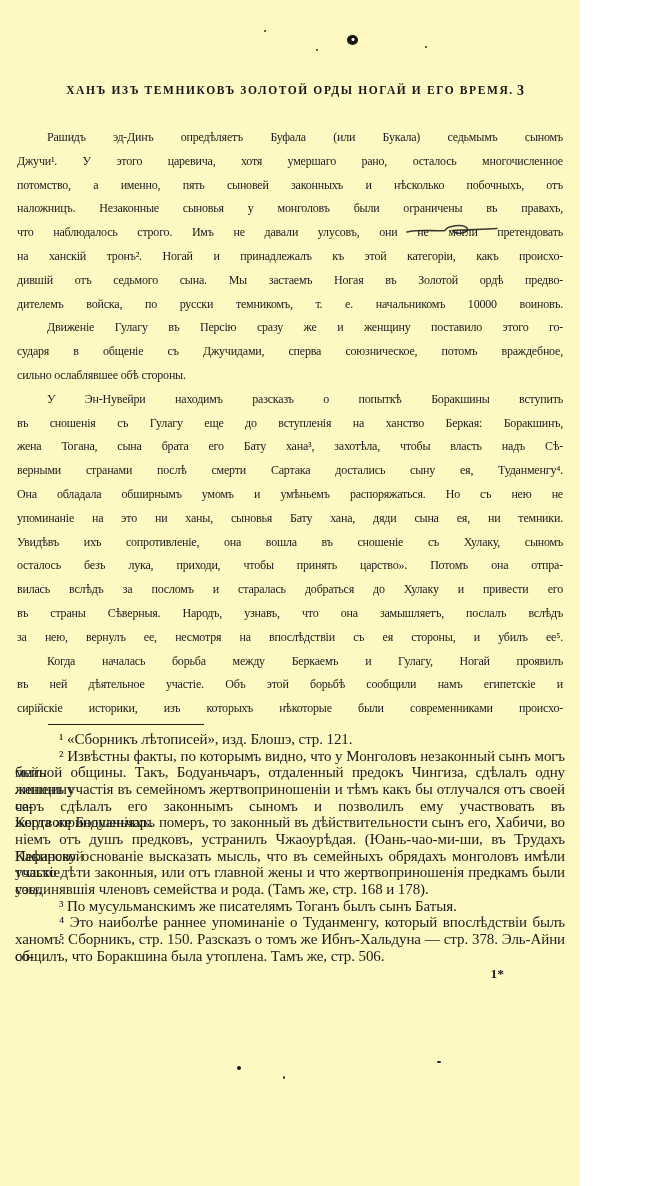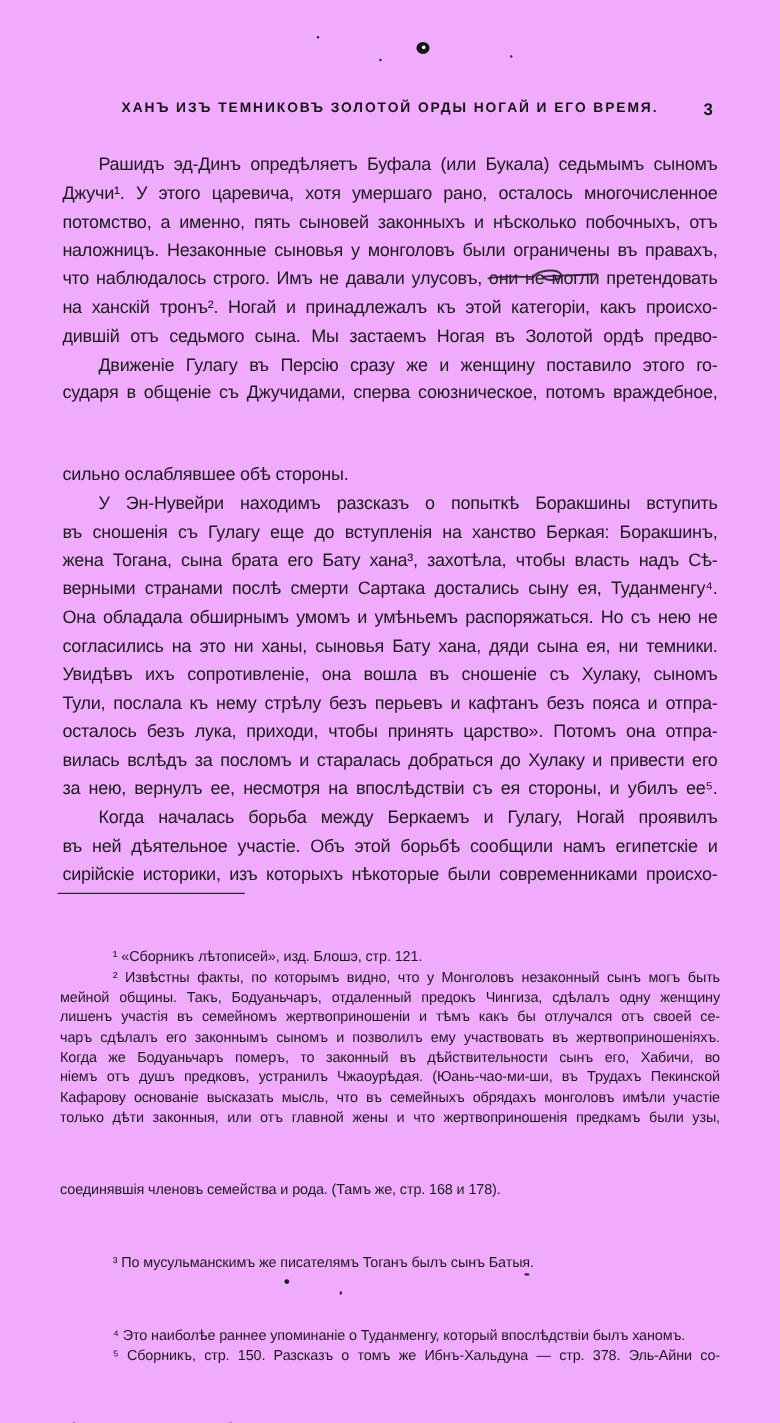--- a/index.html
+++ b/index.html
@@ -1,21 +1,21 @@
 <!DOCTYPE html>
 <html><head>
 <meta charset="utf-8">
 <style>
   html,body{margin:0;padding:0;}
   .page{
     position:relative;
-    width:650px;height:1186px;
-    background:#f0abfc;
+    width:580px;height:1186px;
+    background:#fef9c3;
     color:#1b1b1b;
-    font-family:Liberation Sans, sans-serif;
+    font-family:Liberation Serif, serif;
     overflow:hidden;
   }
   
   .running-head{
     position:relative;
     margin-top:84px;
     height:16px;
     text-align:center;
     font-size:11.5px;
     font-weight:bold;
@@ -25,43 +25,43 @@
   .page-num{
     position:absolute;
     right:56px;top:-1px;
     font-size:14px;
     letter-spacing:0;
   }
   
   .text-col{
     width:546px;
     margin:26px auto 0 auto;
-    font-size:15px;
+    font-size:12px;
     letter-spacing:-0.2px;
     line-height:23.8px;
   }
   .line{
     text-align:justify;
     text-align-last:justify;
     white-space:normal;
     height:23.8px;
     overflow:visible;
   }
   .line.indent{text-indent:30px;}
-  .line.no-stretch{text-align-last:left;margin-top:44px;}
+  .line.no-stretch{text-align-last:left;}
   
   .fn-rule{
     margin:3px 0 0 48px;
     width:156px;height:0;
     border-top:1.6px solid #222;
   }
   .fn-col{
     width:550px;
     margin:6px auto 0 auto;
-    font-size:12px;
+    font-size:15px;
     letter-spacing:-0.1px;
     line-height:16.7px;
   }
   .fn-col .line{height:16.7px;}
   .fn-col .line.indent{text-indent:44px;}
   .sig-mark{
     margin:1px 76px 0 0;
     text-align:right;
     font-size:13.5px;
     font-weight:bold;
@@ -95,37 +95,38 @@
 
   <main class="text-col" id="body-root">
       <div>
         <div class="line indent">Рашидъ эд-Динъ опредѣляетъ Буфала (или Букала) седьмымъ сыномъ</div>
         <div class="line">Джучи¹. У этого царевича, хотя умершаго рано, осталось многочисленное</div>
         <div class="line">потомство, а именно, пять сыновей законныхъ и нѣсколько побочныхъ, отъ</div>
         <div class="line">наложницъ. Незаконные сыновья у монголовъ были ограничены въ правахъ,</div>
         <div class="line">что наблюдалось строго. Имъ не давали улусовъ, они не могли претендовать</div>
         <div class="line">на ханскій тронъ². Ногай и принадлежалъ къ этой категоріи, какъ происхо-</div>
         <div class="line">дившій отъ седьмого сына. Мы застаемъ Ногая въ Золотой ордѣ предво-</div>
+        <div class="line">дителемъ войска, по русски темникомъ, т. е. начальникомъ 10000 воиновъ.</div>
       </div>
       <div>
         <div class="line indent">Движеніе Гулагу въ Персію сразу же и женщину поставило этого го-</div>
         <div class="line">сударя в общеніе съ Джучидами, сперва союзническое, потомъ враждебное,</div>
         <div class="line no-stretch">сильно ослаблявшее обѣ стороны.</div>
       </div>
       <div>
         <div class="line indent">У Эн-Нувейри находимъ разсказъ о попыткѣ Боракшины вступить</div>
         <div class="line">въ сношенія съ Гулагу еще до вступленія на ханство Беркая: Боракшинъ,</div>
         <div class="line">жена Тогана, сына брата его Бату хана³, захотѣла, чтобы власть надъ Сѣ-</div>
         <div class="line">верными странами послѣ смерти Сартака достались сыну ея, Туданменгу⁴.</div>
         <div class="line">Она обладала обширнымъ умомъ и умѣньемъ распоряжаться. Но съ нею не</div>
-        <div class="line">согласились на это ни ханы, сыновья Бату хана, дяди сына ея, ни темники.</div>
+        <div class="line">упоминаніе на это ни ханы, сыновья Бату хана, дяди сына ея, ни темники.</div>
         <div class="line">Увидѣвъ ихъ сопротивленіе, она вошла въ сношеніе съ Хулаку, сыномъ</div>
-        <div class="line">Тули, послала къ нему стрѣлу безъ перьевъ и кафтанъ безъ пояса и отпра-</div>
         <div class="line">осталось безъ лука, приходи, чтобы принять царство». Потомъ она отпра-</div>
         <div class="line">вилась вслѣдъ за посломъ и старалась добраться до Хулаку и привести его</div>
+        <div class="line">въ страны Сѣверныя. Народъ, узнавъ, что она замышляетъ, послалъ вслѣдъ</div>
         <div class="line">за нею, вернулъ ее, несмотря на впослѣдствіи съ ея стороны, и убилъ ее⁵.</div>
       </div>
       <div>
         <div class="line indent">Когда началась борьба между Беркаемъ и Гулагу, Ногай проявилъ</div>
         <div class="line">въ ней дѣятельное участіе. Объ этой борьбѣ сообщили намъ египетскіе и</div>
         <div class="line">сирійскіе историки, изъ которыхъ нѣкоторые были современниками происхо-</div>
       </div>
     </main>
 
   <div class="fn-rule"></div>

